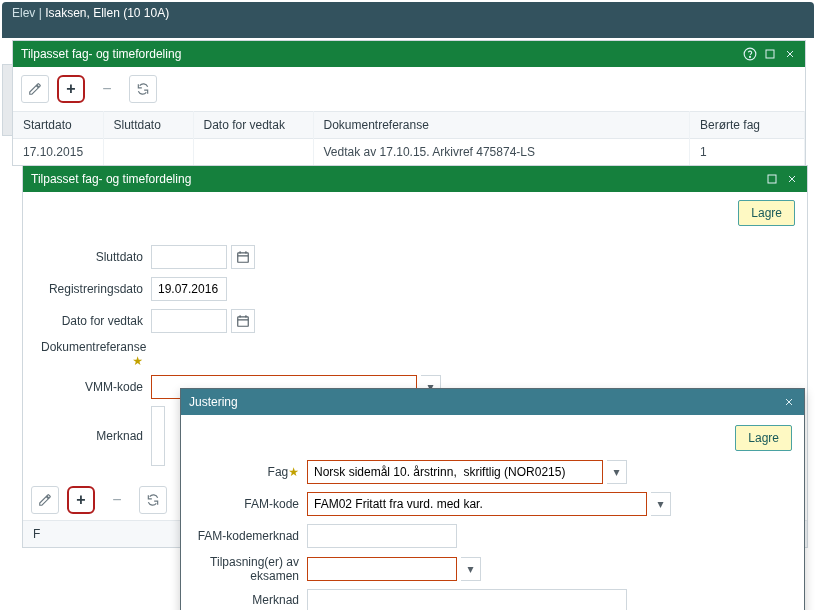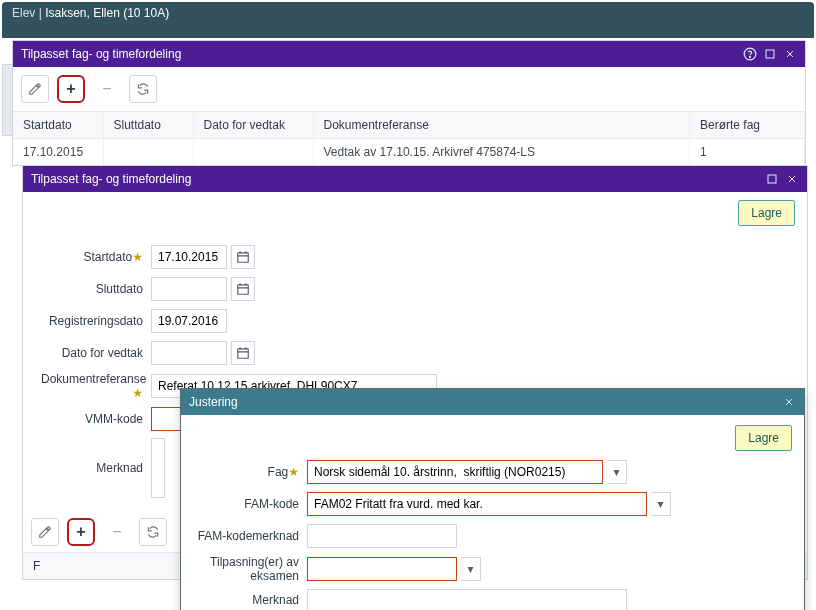--- a/index.html
+++ b/index.html
@@ -4,21 +4,21 @@
 <style>
   * { box-sizing: border-box; margin: 0; padding: 0; font-family: Arial, sans-serif; font-size: 12px; }
   body { background: #fff; width: 816px; height: 610px; overflow: hidden; position: relative; }
 
   .topbar { background: #33525e; color: #fff; height: 36px; line-height: 22px; padding-left: 10px; border-top-left-radius: 4px; border-top-right-radius: 4px; margin: 2px 2px 0 2px; }
   .topbar span.light { color: #cfe0e5; }
 
   .main-wrap { position: absolute; left: 12px; right: 10px; top: 40px; }
 
   .panel { border: 1px solid #cfd7dd; background: #fff; }
-  .panel-header { background: #4c1d95; color: #fff; display: flex; align-items: center; justify-content: space-between; padding: 4px 8px; height: 26px; }
+  .panel-header { background: #15803d; color: #fff; display: flex; align-items: center; justify-content: space-between; padding: 4px 8px; height: 26px; }
   .panel-header .title { color: #fff; }
   .panel-header .winbtns { display: flex; gap: 6px; align-items: center; }
   .winbtns span { width: 14px; height: 14px; display: inline-flex; align-items: center; justify-content: center; color: #dff0f4; cursor: pointer; }
 
   .toolbar { padding: 8px 8px; display: flex; gap: 8px; align-items: center; }
   .iconbtn { width: 28px; height: 28px; border: 1px solid #cfd7dd; background: #fff; border-radius: 3px; display: flex; align-items: center; justify-content: center; color: #6b7880; }
   .iconbtn.plain { border: none; background: transparent; }
   .iconbtn.highlight-red { border: 2px solid #b11d1d; border-radius: 6px; }
   .iconbtn svg, .iconbtn span.sym { pointer-events: none; }
 
@@ -146,32 +146,20 @@
               <path d="M6 6l12 12M18 6L6 18"></path>
             </svg>
           </span>
       </div>
     </div>
     <div class="save-row">
         <button class="save-btn">Lagre</button>
       </div>
     <div class="form">
       <div class="form-row">
-        <label><span class="hl">Startdato</span><span class="star">★</span></label>
-        <div class="ctl">
-          <input class="date-input" value="17.10.2015" style="">
-          <div class="cal-btn">
-              <svg width="14" height="14" viewBox="0 0 24 24" fill="none" stroke="currentColor" stroke-width="2">
-                <rect x="3" y="5" width="18" height="16" rx="1"></rect>
-                <path d="M7 2v4M17 2v4M3 10h18"></path>
-              </svg>
-            </div>
-        </div>
-      </div>
-      <div class="form-row">
         <label>Sluttdato</label>
         <div class="ctl">
           <input class="date-input" value="" style="">
           <div class="cal-btn">
               <svg width="14" height="14" viewBox="0 0 24 24" fill="none" stroke="currentColor" stroke-width="2">
                 <rect x="3" y="5" width="18" height="16" rx="1"></rect>
                 <path d="M7 2v4M17 2v4M3 10h18"></path>
               </svg>
             </div>
         </div>
@@ -189,23 +177,20 @@
           <div class="cal-btn">
               <svg width="14" height="14" viewBox="0 0 24 24" fill="none" stroke="currentColor" stroke-width="2">
                 <rect x="3" y="5" width="18" height="16" rx="1"></rect>
                 <path d="M7 2v4M17 2v4M3 10h18"></path>
               </svg>
             </div>
         </div>
       </div>
       <div class="form-row">
         <label><span class="hl">Dokumentreferanse</span><br><span class="star">★</span></label>
-        <div class="ctl">
-          <input class="text-input" value="Referat 10.12.15 arkivref. DHL90CX7" style="">
-        </div>
       </div>
       <div class="form-row">
         <label>VMM-kode</label>
         <div class="ctl select-wrap">
           <input style="width: 266px;" value="">
           <div class="select-caret">▾</div>
         </div>
       </div>
       <div class="form-row">
         <label>Merknad</label>

